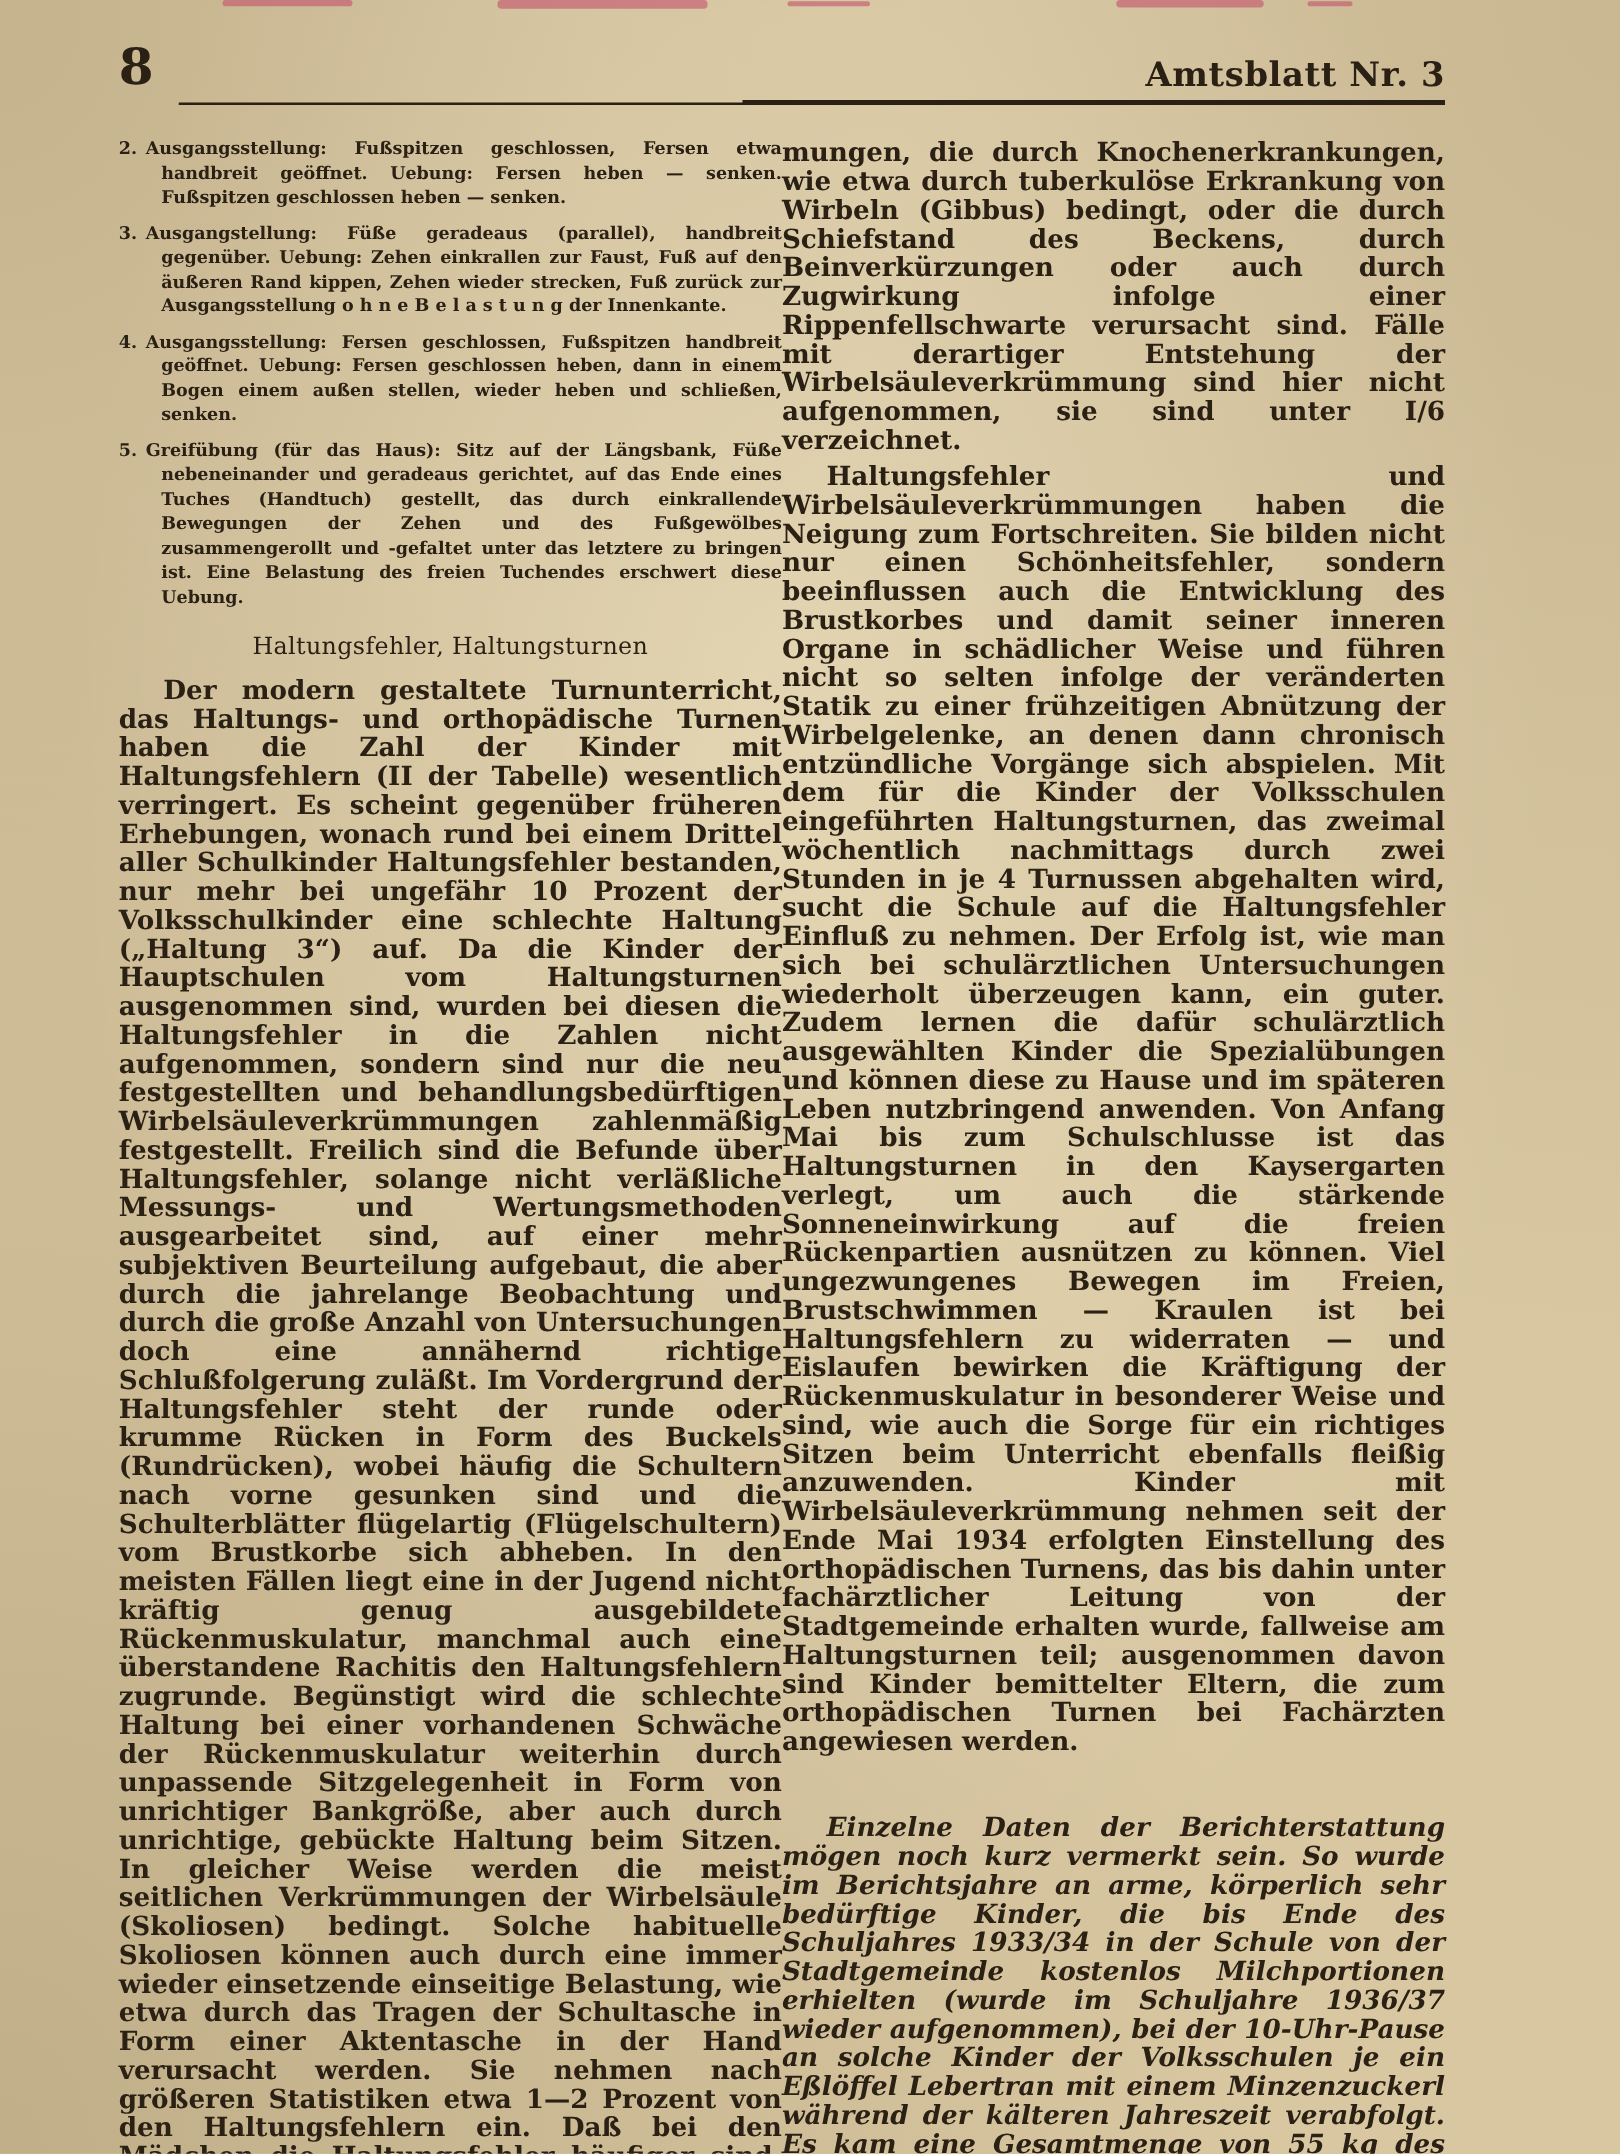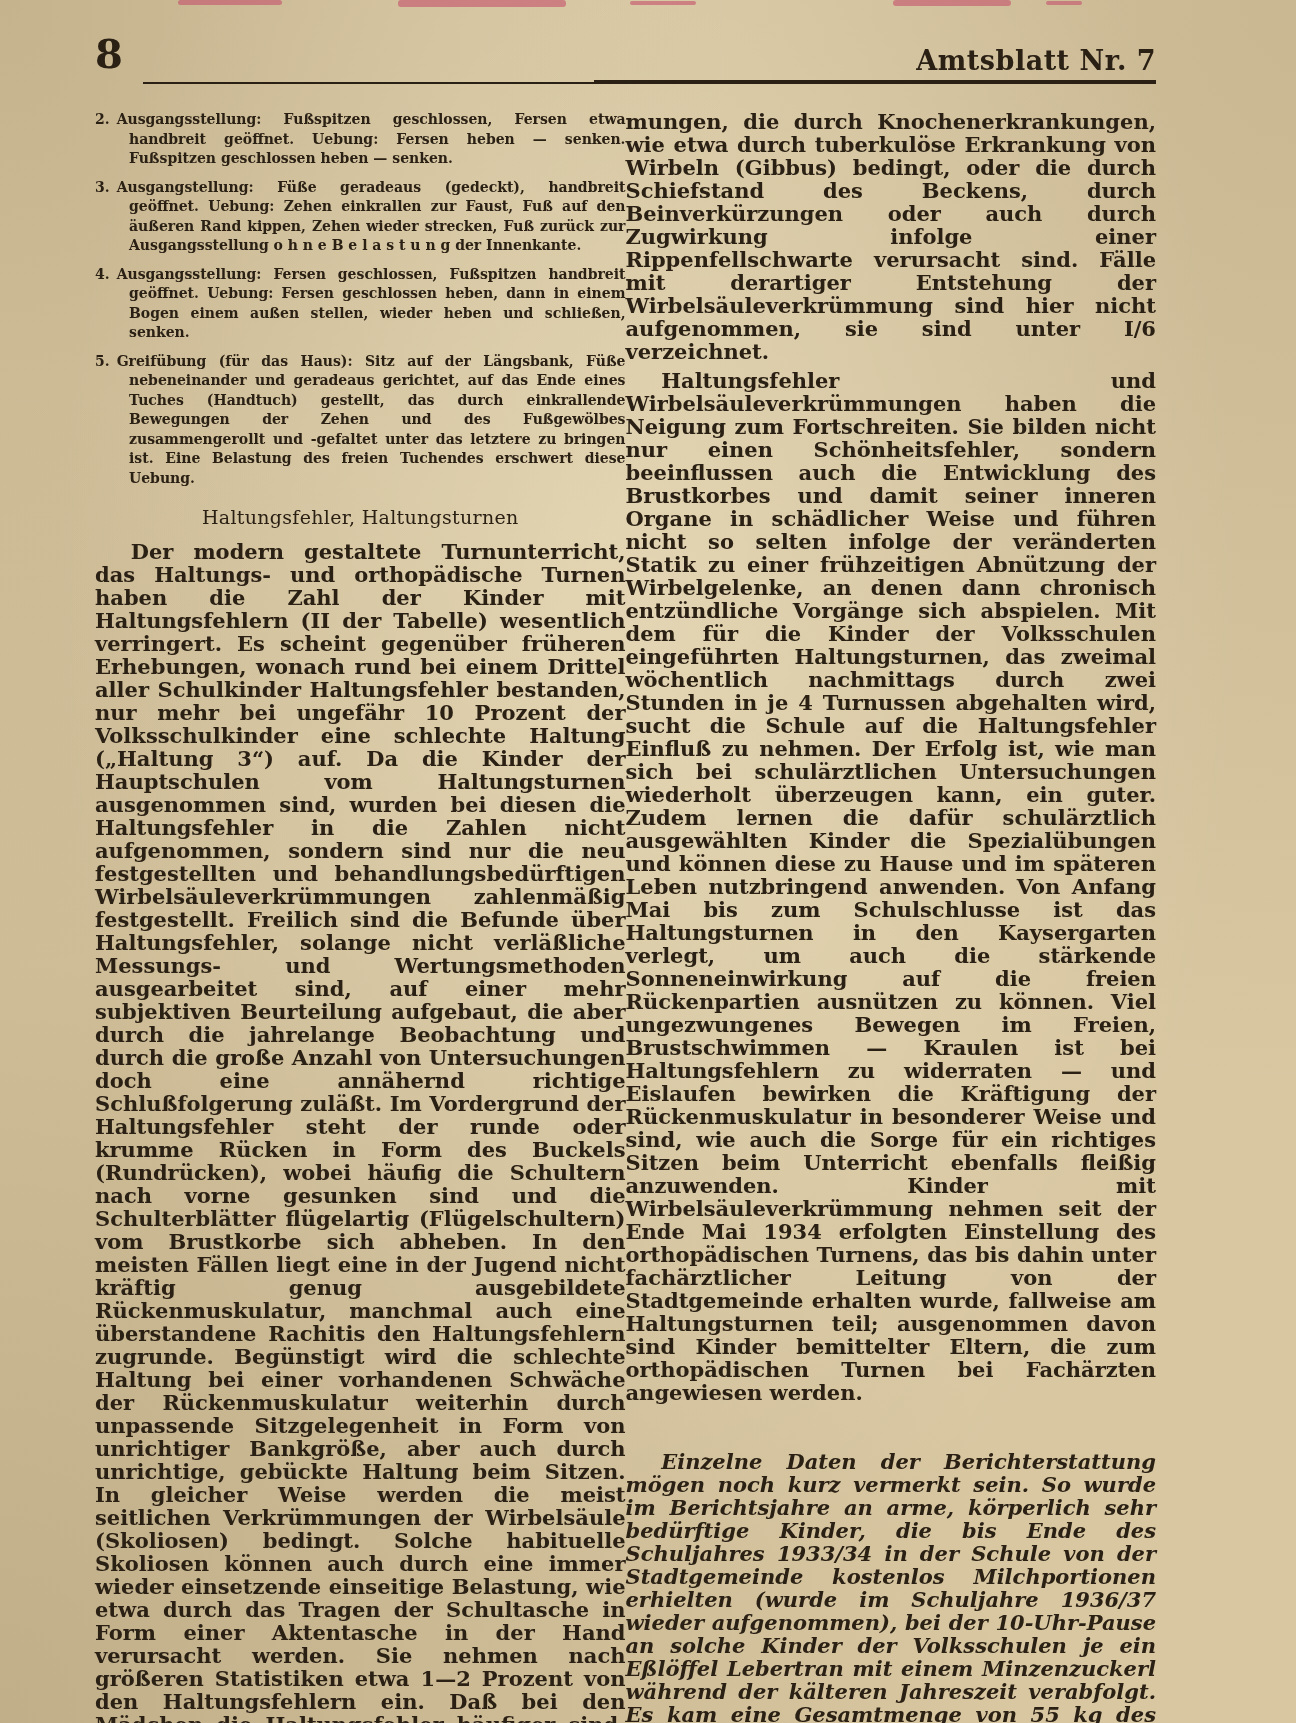--- a/index.html
+++ b/index.html
@@ -39,34 +39,34 @@
 <div class="artifact" style="left:178px; top:0; width:104px; height:5px;"></div>
 <div class="artifact" style="left:398px; top:0; width:168px; height:7px;"></div>
 <div class="artifact" style="left:630px; top:1px; width:66px; height:4px;"></div>
 <div class="artifact" style="left:893px; top:0; width:118px; height:6px;"></div>
 <div class="artifact" style="left:1046px; top:1px; width:36px; height:4px;"></div>
 
 <div class="page">
 
   <div class="masthead">
     <span class="page-number">8</span>
-    <span class="header-title">Amtsblatt Nr. 7</span>
+    <span class="header-title">Amtsblatt Nr. 3</span>
   </div>
 
   <div class="rule">
     <span class="thin"></span>
     <span class="thick"></span>
   </div>
 
   <div class="columns">
 
     <section class="col">
       <div class="list">
         <div class="list-item"><span class="num">2.</span><span>Ausgangsstellung: Fußspitzen geschlossen, Fersen etwa handbreit geöffnet. Uebung: Fersen heben — senken. Fußspitzen geschlossen heben — senken.</span></div>
-        <div class="list-item"><span class="num">3.</span><span>Ausgangstellung: Füße geradeaus (gedeckt), handbreit geöffnet. Uebung: Zehen einkrallen zur Faust, Fuß auf den äußeren Rand kippen, Zehen wieder strecken, Fuß zurück zur Ausgangsstellung o h n e  B e l a s t u n g  der Innenkante.</span></div>
+        <div class="list-item"><span class="num">3.</span><span>Ausgangstellung: Füße geradeaus (parallel), handbreit gegenüber. Uebung: Zehen einkrallen zur Faust, Fuß auf den äußeren Rand kippen, Zehen wieder strecken, Fuß zurück zur Ausgangsstellung o h n e  B e l a s t u n g  der Innenkante.</span></div>
         <div class="list-item"><span class="num">4.</span><span>Ausgangsstellung: Fersen geschlossen, Fußspitzen handbreit geöffnet. Uebung: Fersen geschlossen heben, dann in einem Bogen einem außen stellen, wieder heben und schließen, senken.</span></div>
         <div class="list-item"><span class="num">5.</span><span>Greifübung (für das Haus): Sitz auf der Längsbank, Füße nebeneinander und geradeaus gerichtet, auf das Ende eines Tuches (Handtuch) gestellt, das durch einkrallende Bewegungen der Zehen und des Fußgewölbes zusammengerollt und -gefaltet unter das letztere zu bringen ist. Eine Belastung des freien Tuchendes erschwert diese Uebung.</span></div>
       </div>
       <h2 class="section-heading">Haltungsfehler, Haltungsturnen</h2>
       <p class="indent">Der modern gestaltete Turnunterricht, das Haltungs- und orthopädische Turnen haben die Zahl der Kinder mit Haltungsfehlern (II der Tabelle) wesentlich verringert. Es scheint gegenüber früheren Erhebungen, wonach rund bei einem Drittel aller Schulkinder Haltungsfehler bestanden, nur mehr bei ungefähr 10 Prozent der Volksschulkinder eine schlechte Haltung („Haltung 3“) auf. Da die Kinder der Hauptschulen vom Haltungsturnen ausgenommen sind, wurden bei diesen die Haltungsfehler in die Zahlen nicht aufgenommen, sondern sind nur die neu festgestellten und behandlungsbedürftigen Wirbelsäuleverkrümmungen zahlenmäßig festgestellt. Freilich sind die Befunde über Haltungsfehler, solange nicht verläßliche Messungs- und Wertungsmethoden ausgearbeitet sind, auf einer mehr subjektiven Beurteilung aufgebaut, die aber durch die jahrelange Beobachtung und durch die große Anzahl von Untersuchungen doch eine annähernd richtige Schlußfolgerung zuläßt. Im Vordergrund der Haltungsfehler steht der runde oder krumme Rücken in Form des Buckels (Rundrücken), wobei häufig die Schultern nach vorne gesunken sind und die Schulterblätter flügelartig (Flügelschultern) vom Brustkorbe sich abheben. In den meisten Fällen liegt eine in der Jugend nicht kräftig genug ausgebildete Rückenmuskulatur, manchmal auch eine überstandene Rachitis den Haltungsfehlern zugrunde. Begünstigt wird die schlechte Haltung bei einer vorhandenen Schwäche der Rückenmuskulatur weiterhin durch unpassende Sitzgelegenheit in Form von unrichtiger Bankgröße, aber auch durch unrichtige, gebückte Haltung beim Sitzen. In gleicher Weise werden die meist seitlichen Verkrümmungen der Wirbelsäule (Skoliosen) bedingt. Solche habituelle Skoliosen können auch durch eine immer wieder einsetzende einseitige Belastung, wie etwa durch das Tragen der Schultasche in Form einer Aktentasche in der Hand verursacht werden. Sie nehmen nach größeren Statistiken etwa 1—2 Prozent von den Haltungsfehlern ein. Daß bei den Mädchen die Haltungsfehler häufiger sind, wie dies auch aus der Statistik hervorgeht, dürfte mit der anlagemäßig schwächeren Ausbildung der Rückenmuskulatur zusammenhängen. Anders zu beurteilen und ganz anderen Behandlungsprinzipien unterworfen sind die Wirbelsäuleverkrüm-</p>
     </section>
 
     <section class="col">
       <p>mungen, die durch Knochenerkrankungen, wie etwa durch tuberkulöse Erkrankung von Wirbeln (Gibbus) bedingt, oder die durch Schiefstand des Beckens, durch Beinverkürzungen oder auch durch Zugwirkung infolge einer Rippenfellschwarte verursacht sind. Fälle mit derartiger Entstehung der Wirbelsäuleverkrümmung sind hier nicht aufgenommen, sie sind unter I/6 verzeichnet.</p>
       <p class="indent">Haltungsfehler und Wirbelsäuleverkrümmungen haben die Neigung zum Fortschreiten. Sie bilden nicht nur einen Schönheitsfehler, sondern beeinflussen auch die Entwicklung des Brustkorbes und damit seiner inneren Organe in schädlicher Weise und führen nicht so selten infolge der veränderten Statik zu einer frühzeitigen Abnützung der Wirbelgelenke, an denen dann chronisch entzündliche Vorgänge sich abspielen. Mit dem für die Kinder der Volksschulen eingeführten Haltungsturnen, das zweimal wöchentlich nachmittags durch zwei Stunden in je 4 Turnussen abgehalten wird, sucht die Schule auf die Haltungsfehler Einfluß zu nehmen. Der Erfolg ist, wie man sich bei schulärztlichen Untersuchungen wiederholt überzeugen kann, ein guter. Zudem lernen die dafür schulärztlich ausgewählten Kinder die Spezialübungen und können diese zu Hause und im späteren Leben nutzbringend anwenden. Von Anfang Mai bis zum Schulschlusse ist das Haltungsturnen in den Kaysergarten verlegt, um auch die stärkende Sonneneinwirkung auf die freien Rückenpartien ausnützen zu können. Viel ungezwungenes Bewegen im Freien, Brustschwimmen — Kraulen ist bei Haltungsfehlern zu widerraten — und Eislaufen bewirken die Kräftigung der Rückenmuskulatur in besonderer Weise und sind, wie auch die Sorge für ein richtiges Sitzen beim Unterricht ebenfalls fleißig anzuwenden. Kinder mit Wirbelsäuleverkrümmung nehmen seit der Ende Mai 1934 erfolgten Einstellung des orthopädischen Turnens, das bis dahin unter fachärztlicher Leitung von der Stadtgemeinde erhalten wurde, fallweise am Haltungsturnen teil; ausgenommen davon sind Kinder bemittelter Eltern, die zum orthopädischen Turnen bei Fachärzten angewiesen werden.</p>

